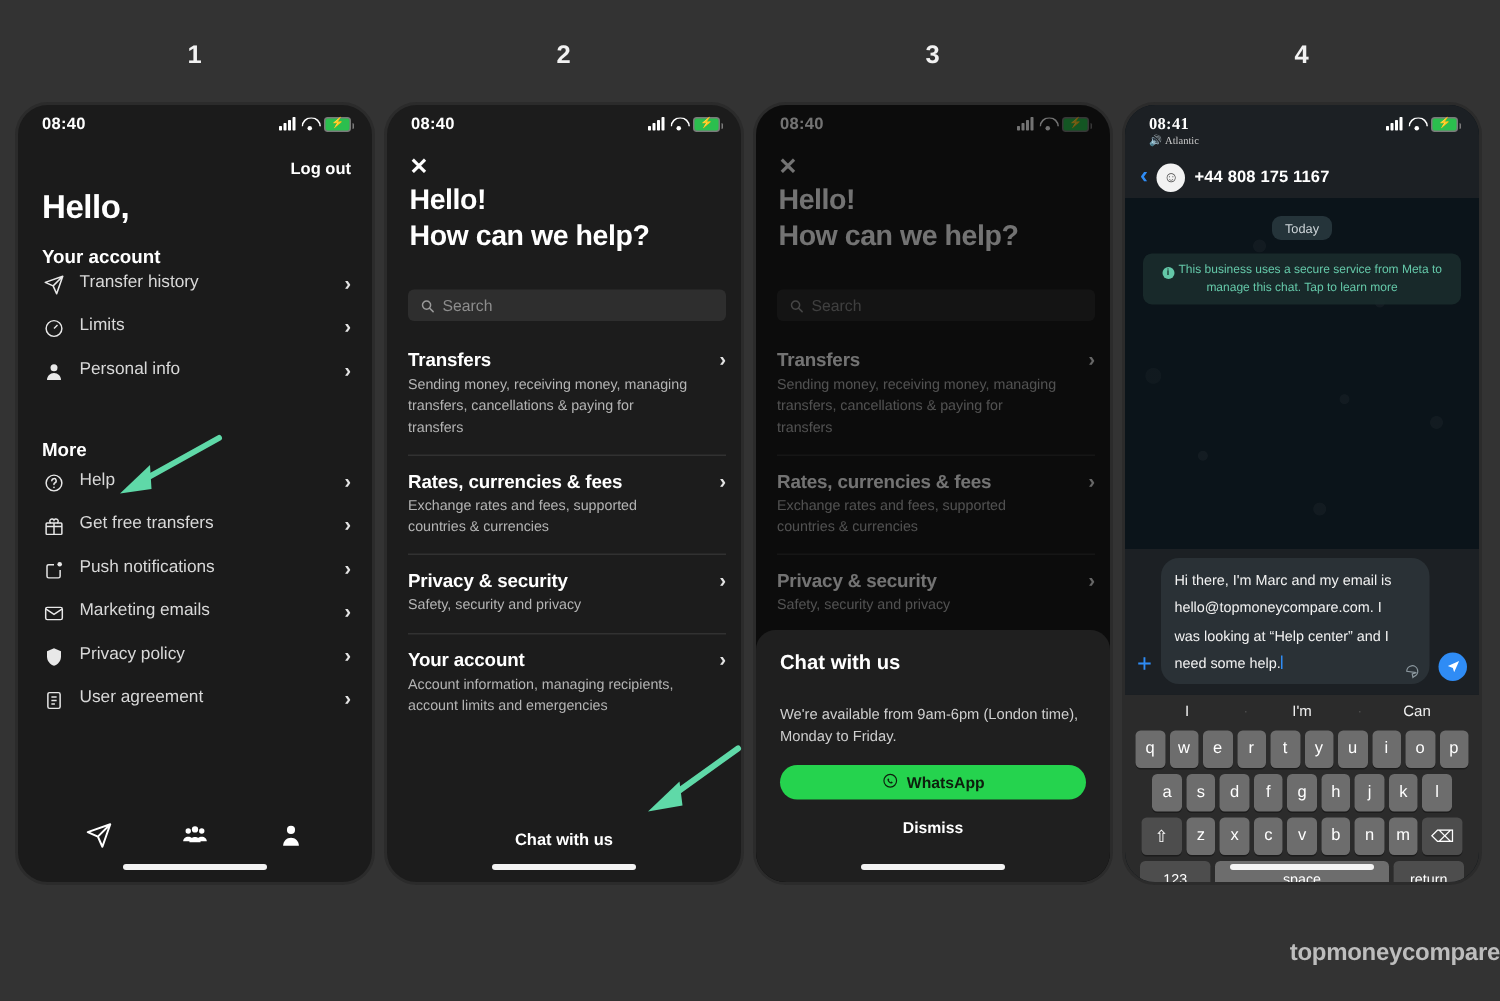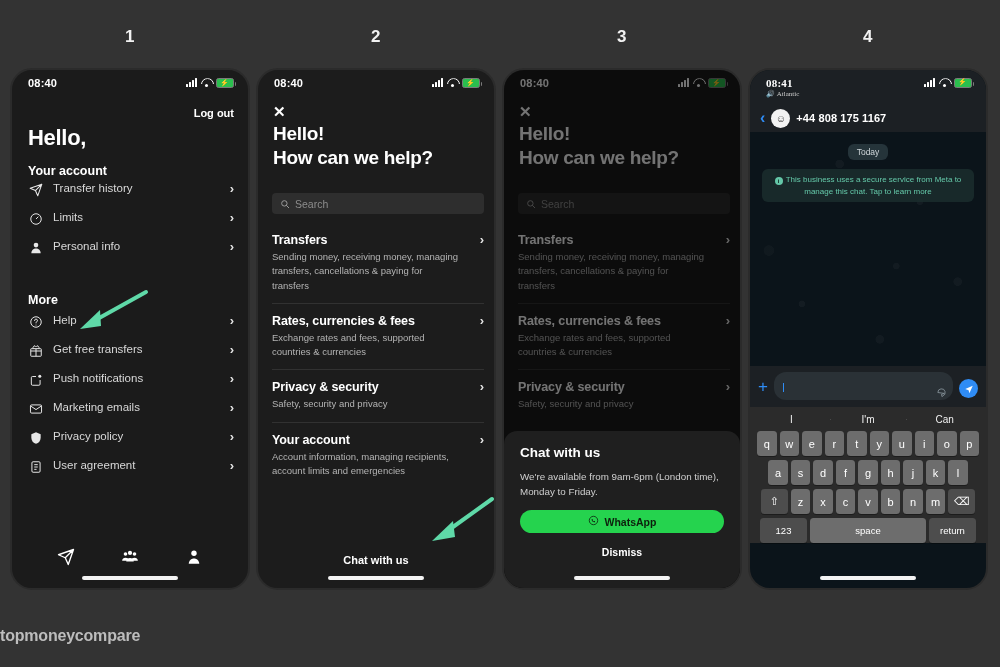--- a/index.html
+++ b/index.html
@@ -141,21 +141,21 @@
   
   .dimmer {
     position: absolute; inset: 0; background: rgba(0,0,0,.55); pointer-events: none;
   }
   .modal {
     position: absolute; left: 0; right: 0; bottom: 0;
     background: #1f1f1f; border-radius: 13px 13px 0 0;
     padding: 14px 16px 30px 16px;
   }
   .modal-title { color: #fff; font-size: 13.5px; font-weight: bold; }
-  .modal-desc { color: #cfcfcf; font-size: 9.8px; line-height: 1.55; margin-top: 9px; }
+  .modal-desc { color: #cfcfcf; font-size: 9.8px; line-height: 1.55; margin-top: 20px; }
   .pill {
     display: flex; align-items: center; justify-content: center; gap: 6px;
     height: 23px; border-radius: 12px; margin-top: 11px;
     font-size: 10.5px; font-weight: bold; color: #0d1f0d;
   }
   .pill svg { width: 11px; height: 11px; }
   .dismiss { text-align: center; color: #fff; font-size: 10.5px; font-weight: bold; margin-top: 13px; }
 
   
   .p4 { background: #0b141a; }
@@ -234,21 +234,21 @@
   .key.wide { min-width: 27px; background: #4d4d4d; }
   .key.space { flex: 1; max-width: 116px; font-size: 9.5px; }
   .key.num, .key.ret { min-width: 47px; background: #4d4d4d; font-size: 9.5px; }
 
   
   .arrow { position: absolute; pointer-events: none; }
 
   
   .watermark {
     position: absolute; left: 0; bottom: 22px; width: 100%;
-    text-align: left; color: #bdbdbd; font-size: 16px; font-weight: bold;
+    text-align: right; color: #bdbdbd; font-size: 16px; font-weight: bold;
     letter-spacing: -.2px;
   }
 </style>
 </head>
 <body>
 
 <div class="page">
 
   <div class="steps">
     <div class="step-num" style="left:110px">1</div>
@@ -590,21 +590,21 @@
       <div class="wa-body">
         <div class="wa-daychip">Today</div>
         <div class="wa-notice">
           <span class="i-ico">i</span><span>This business uses a secure service from Meta to manage this chat. Tap to learn more</span>
         </div>
       </div>
 
       <div class="wa-compose">
         <span class="wa-plus">+</span>
         <div class="wa-inputwrap">
-          <span class="wa-caret"></span>
+          <span class="wa-input-text">Hi there, I'm Marc and my email is hello@topmoneycompare.com. I was looking at “Help center” and I need some help.</span><span class="wa-caret"></span>
           <span class="wa-sticker">
             <svg viewBox="0 0 24 24" fill="none" stroke="currentColor" stroke-width="1.8">
                 <path d="M4 12a8 8 0 1 1 11 7.4L13 21l-1-5 6-2z"></path>
               </svg>
           </span>
         </div>
         <span class="wa-send">
           <svg viewBox="0 0 24 24" fill="#fff">
               <path d="M3 12l18-8-8 18-2-7z"></path>
             </svg>

